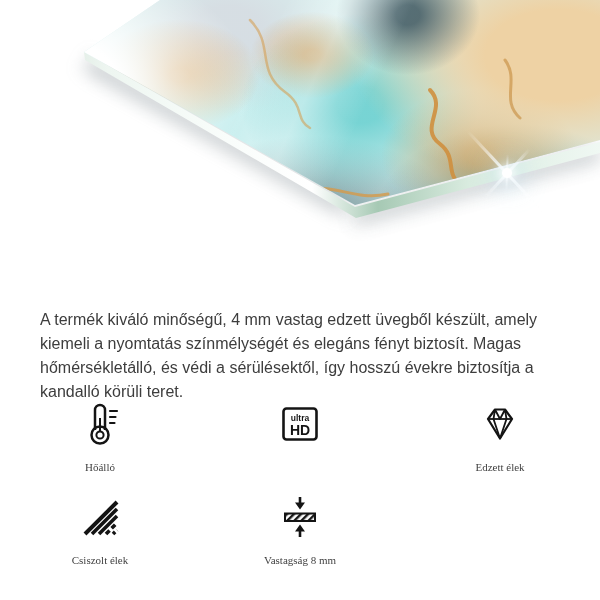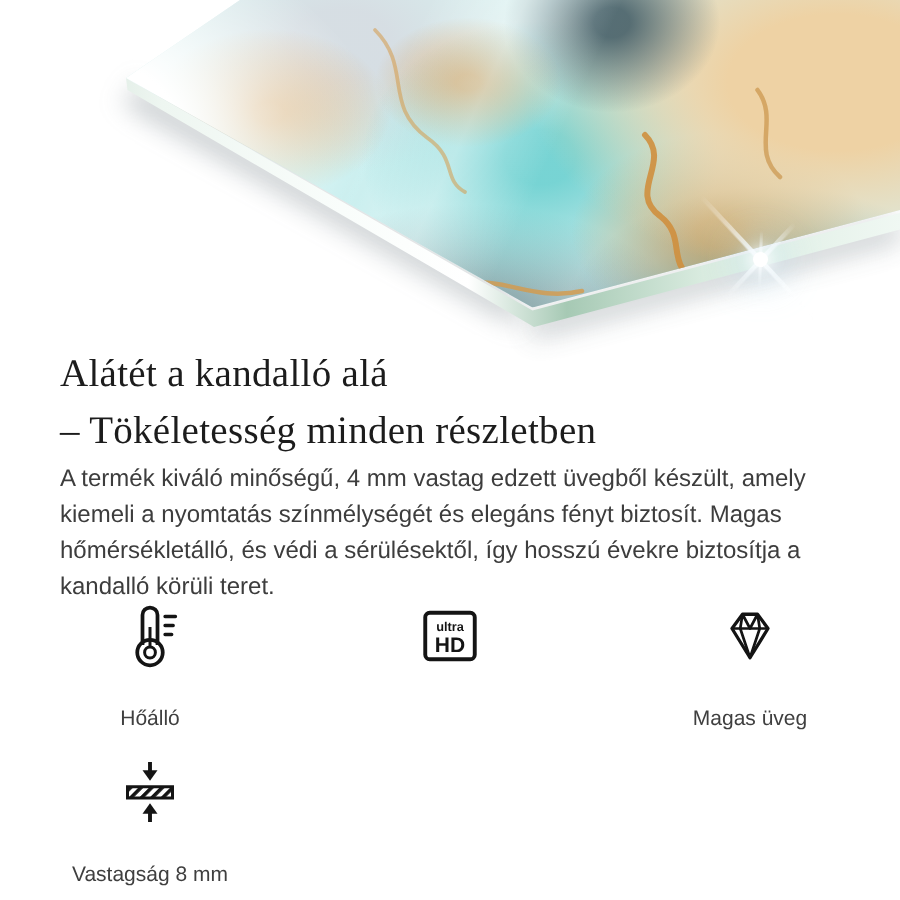--- a/index.html
+++ b/index.html
@@ -41,24 +41,24 @@
 
   
   .title{position:absolute;left:40px;top:230px;margin:0;font-family:"Liberation Serif",serif;
     font-weight:400;font-size:26px;line-height:38px;color:#1c1c1c;letter-spacing:.2px;}
   .title span{display:block;}
   .desc{position:absolute;left:40px;top:308px;width:508px;margin:0;font-size:16px;line-height:24px;color:#3d3d3d;}
 
   
   .features{position:absolute;left:0;top:401px;width:600px;display:grid;
     grid-template-columns:repeat(3,1fr);row-gap:20px;}
-  .feature{display:flex;flex-direction:column;align-items:center;gap:24px;}
+  .feature{display:flex;flex-direction:column;align-items:center;gap:13px;}
   .ficon{width:46px;height:46px;display:flex;align-items:center;justify-content:center;}
   .ficon svg{display:block;}
-  .flabel{font-size:14px;color:#3f3f3f;text-align:right;line-height:14px;}
+  .flabel{font-size:11px;color:#3f3f3f;text-align:right;line-height:14px;font-family:Liberation Serif, serif;}
   .hd-top{font-size:8.5px;font-weight:700;fill:#141414;font-family:"Liberation Sans",sans-serif;}
   .hd-bottom{font-size:14px;font-weight:700;fill:#141414;font-family:"Liberation Sans",sans-serif;}
 </style>
 </head>
 <body>
 
 <div class="stage">
 
   <div class="hero">
     <div class="shadow-strip shadow-left"></div>
@@ -73,24 +73,20 @@
       </svg>
     </div>
     <div class="sparkle">
       <i class="ray r1"></i>
         <i class="ray r2"></i>
         <i class="ray r3"></i>
         <span class="core"></span>
     </div>
   </div>
 
-  <h1 class="title">
-    <span>Alátét a kandalló alá</span>
-    <span>– Tökéletesség minden részletben</span>
-  </h1>
 
   <p class="desc">A termék kiváló minőségű, 4 mm vastag edzett üvegből készült, amely kiemeli a nyomtatás színmélységét és elegáns fényt biztosít. Magas hőmérsékletálló, és védi a sérülésektől, így hosszú évekre biztosítja a kandalló körüli teret.</p>
 
   <div class="features">
 
     <div class="feature">
       <span class="ficon">
         <svg width="46" height="46" viewBox="0 0 46 46" fill="none">
           <path d="M18 29 V9 a5 5 0 0 1 10 0 V29" stroke="#141414" stroke-width="2.5"></path>
           <circle cx="23" cy="34" r="8.5" stroke="#141414" stroke-width="2.5"></circle>
@@ -115,23 +111,35 @@
 
     <div class="feature">
       <span class="ficon">
         <svg width="46" height="46" viewBox="0 0 46 46" fill="none" stroke="#141414">
           <path d="M11 18 L18 8.5 H28 L35 18 L23 37.5 Z" stroke-width="2.2" stroke-linejoin="round"></path>
           <path d="M11 18 H35" stroke-width="1.8"></path>
           <path d="M18 8.5 L16.5 18 M28 8.5 L29.5 18 M18 8.5 L23 18 L28 8.5" stroke-width="1.8" stroke-linejoin="round"></path>
           <path d="M16.5 18 L23 37.5 M29.5 18 L23 37.5" stroke-width="1.8"></path>
         </svg>
       </span>
-      <span class="flabel">Magas üveg</span>
+      <span class="flabel">Edzett élek</span>
     </div>
 
+    <div class="feature">
+      <span class="ficon">
+        <svg width="46" height="46" viewBox="0 0 46 46" fill="none" stroke="#141414">
+          <path d="M8 40 L40 8" stroke-width="4"></path>
+          <path d="M15 40 L40 15" stroke-width="3.6"></path>
+          <path d="M22 40 L40 22" stroke-width="3.6"></path>
+          <path d="M29 40 L40 29" stroke-width="3.6" stroke-dasharray="5 3"></path>
+          <path d="M36 40 L40 36" stroke-width="3.6" stroke-dasharray="3 2.5"></path>
+        </svg>
+      </span>
+      <span class="flabel">Csiszolt élek</span>
+    </div>
 
     <div class="feature">
       <span class="ficon">
         <svg width="46" height="46" viewBox="0 0 46 46">
           <defs>
             <pattern id="hatch" width="5" height="5" patternUnits="userSpaceOnUse" patternTransform="rotate(45)">
               <rect x="0" y="0" width="2.4" height="5" fill="#141414"></rect>
             </pattern>
           </defs>
           <rect x="8" y="19.5" width="30" height="7.5" fill="url(#hatch)" stroke="#141414" stroke-width="2"></rect>

